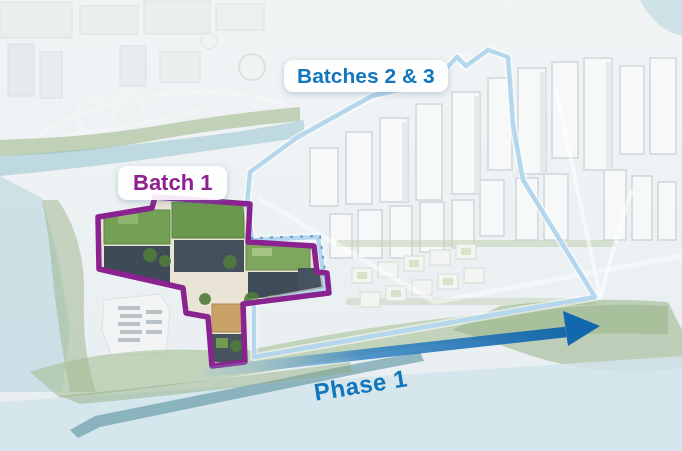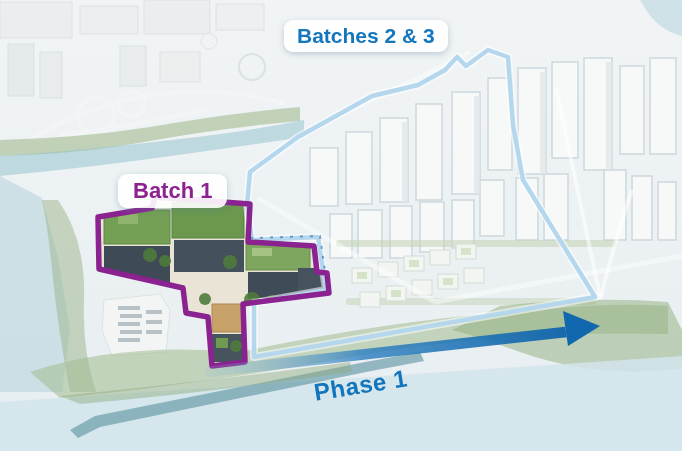--- a/index.html
+++ b/index.html
@@ -12,21 +12,21 @@
   .label-box{
     position:absolute;
     background:rgba(255,255,255,0.9);
     border-radius:9px;
     box-shadow:0 2px 6px rgba(90,125,155,0.35);
     font-weight:bold;
     white-space:nowrap;
     line-height:1.25;
   }
   #label-batches23{left:284px;top:20px;padding:3px 13px;font-size:21px;}
-  #label-batch1{left:118px;top:174px;padding:3px 15px;font-size:22px;}
+  #label-batch1{left:118px;top:166px;padding:3px 15px;font-size:22px;}
   #label-phase1{
     position:absolute;left:312px;top:379px;
     font-size:24px;font-weight:bold;letter-spacing:0.5px;
     transform:rotate(-9deg);transform-origin:left top;
     white-space:nowrap;
   }
 </style>
 </head>
 <body>
 
@@ -193,19 +193,19 @@
   <path d="M250,238 L320,236 L328,292" fill="none" stroke="#2a6fae" stroke-width="2" stroke-dasharray="3 7" opacity="0.6"></path>
 
   <path d="M98,217 L152,208 L155,197 L250,204 L248,242 L314,246 L317,272 L327,273 L329,293 L243,304 L245,362 L212,366 L208,317 L186,313 L183,288 L99,269 Z" fill="none" stroke="#8a2290" stroke-width="5.5" stroke-linejoin="round"></path>
 
   <g>
     <polygon points="204.1,366.7 565.1,326.7 566.9,337.3 205.9,377.3" fill="url(#arrowGrad)"></polygon>
     <polygon points="563,311 600,326 568,346" fill="#1268ae"></polygon>
   </g>
 </svg>
 
-<div class="label-box" id="label-batches23" style="color: rgb(20, 119, 190);">Batches 2 &amp; 3</div>
+<div class="label-box" id="label-batches23" style="color: rgb(20, 119, 190); margin-top: 40px;">Batches 2 &amp; 3</div>
 
 <div class="label-box" id="label-batch1" style="color: rgb(142, 33, 144);">Batch 1</div>
 
 <div id="label-phase1" style="color: rgb(18, 118, 188);">Phase 1</div>
 
 </div>
 
 </body></html>

